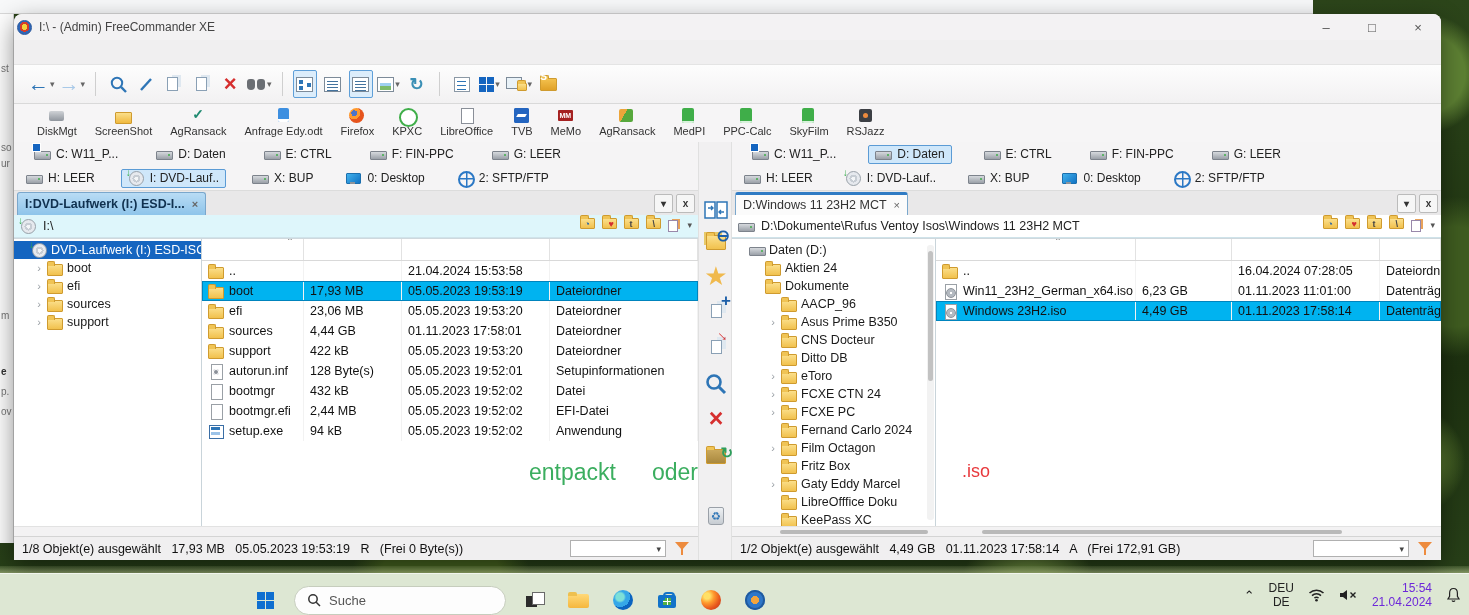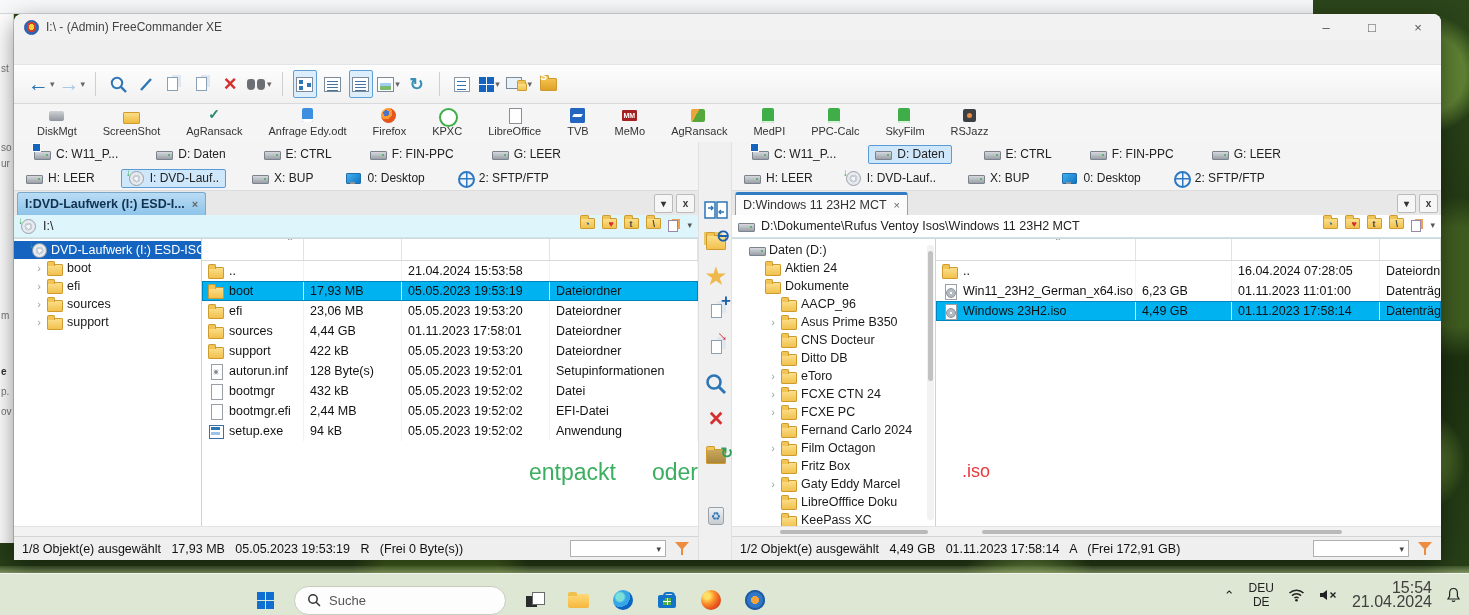--- a/index.html
+++ b/index.html
@@ -16,21 +16,21 @@
       radial-gradient(circle at 70% 97%, #63823a 0 30px, transparent 70px),
       linear-gradient(180deg,#2c451a,#1d3110 60%,#2a431a)}
   .grassband{position:absolute;left:0;right:0;top:566px;height:7px;background:linear-gradient(180deg,rgba(190,210,150,.15),rgba(205,220,160,.55))}
   .bg-browser{position:absolute;left:0;top:0;width:1313px;height:14px;background:#f7f8f9;border-bottom:1px solid #d8d8d8;overflow:hidden}
   .bg-links{position:absolute;left:352px;top:1px;display:flex;gap:38px;color:#3c6ea5;font-size:13px;white-space:nowrap}
   .bg-sliver{position:absolute;left:0;top:14px;width:14px;height:529px;background:#fdfdfd;border-right:1px solid #cfcfcf;overflow:hidden}
   .frag{position:absolute;left:1px;font-size:10px;color:#777}
 
   
   .fc-window{position:absolute;left:14px;top:14px;width:1427px;height:546px;background:#f0eff0;border-radius:8px 8px 0 0;box-shadow:0 8px 24px rgba(0,0,0,.45);overflow:hidden}
-  .titlebar{height:26px;background:#f3f2f3;display:flex;align-items:center;padding-left:10px;position:relative}
+  .titlebar{height:26px;background:#f3f2f3;display:flex;align-items:center;padding-left:3px;position:relative}
   .fc-logo{width:15px;height:15px;border-radius:50%;background:radial-gradient(circle at 50% 45%,#f2d23c 0 3px,#d43d2a 3px 5px,#2e66b8 5px 8px);border:1px solid #27569b;margin-right:7px}
   .title-text{font-size:12px;color:#444}
   .win-controls{position:absolute;right:0;top:0;height:26px;display:flex}
   .wc{width:46px;height:26px;display:flex;align-items:center;justify-content:center;font-size:13px;color:#555}
   .menubar{height:24px;display:flex;align-items:center;padding-left:10px;background:#f0eff0}
   .menubar .mitem{font-size:13px;color:#222;padding:2px 10px}
 
   
   .toolbar{height:40px;background:linear-gradient(#fdfdfd,#f2f1f2);border-top:1px solid #e4e4e4;border-bottom:1px solid #d9d9d9;display:flex;align-items:center;padding-left:14px;gap:4px}
   .tbtn2{height:28px;min-width:24px;display:flex;align-items:center;justify-content:center;position:relative}
@@ -137,21 +137,21 @@
   .hthumb{position:absolute;top:3px;height:4px;background:#b9b9b9;border-radius:2px}
 
   .statusbar{position:absolute;left:0;right:0;bottom:0;height:24px;background:#f0eff0;border-top:1px solid #d4d4d4;display:flex;align-items:center;font-size:12.5px;color:#111}
   .stext{padding-left:8px;white-space:pre;overflow:hidden}
   .combo{position:absolute;right:32px;top:3px;width:96px;height:17px;background:#fff;border:1px solid #b0b0b0;display:flex;align-items:center;justify-content:flex-end;padding-right:4px;font-size:9px;color:#444}
   .funnel{position:absolute;right:9px;top:5px;width:14px;height:13px}
   .funnel:before{content:"";position:absolute;left:0;top:0;border-left:7px solid transparent;border-right:7px solid transparent;border-top:8px solid #ed8b3e}
   .funnel:after{content:"";position:absolute;left:6px;top:6px;width:2px;height:7px;background:#ed8b3e}
 
   
-  .shortcutbar{height:39px;background:#f6f5f6;border-bottom:1px solid #ddd;display:flex;align-items:flex-start;padding:3px 0 0 14px;gap:8px}
+  .shortcutbar{height:39px;background:#f6f5f6;border-bottom:1px solid #ddd;display:flex;align-items:flex-start;padding:3px 0 0 14px;gap:0}
   .sc{display:flex;flex-direction:column;align-items:center;padding:0 9px;gap:1px}
   .sc .lbl{font-size:11px;color:#333;white-space:nowrap}
   .scic{width:18px;height:16px;position:relative;margin-top:1px}
   .sc-disk:before{content:"";position:absolute;left:1px;top:3px;width:15px;height:10px;background:linear-gradient(#cfd2d6,#8f959d);border-radius:2px}
   .sc-folder:before{content:"";position:absolute;left:1px;top:4px;width:15px;height:10px;background:linear-gradient(#fbdf8b,#f0b93f);border:1px solid #cf9b2f;border-radius:1px}
   .sc-check:before{content:"✓";position:absolute;left:3px;top:-2px;color:#1f8a70;font-weight:bold;font-size:14px}
   .sc-docblue:before{content:"";position:absolute;left:3px;top:0;width:11px;height:14px;background:#3d8fe0;border-radius:2px;box-shadow:inset 0 -8px 0 -5px #fff}
   .sc-firefox:before{content:"";position:absolute;left:1px;top:0;width:15px;height:15px;border-radius:50%;background:radial-gradient(circle at 35% 35%,#4d74c9 0 3px,#ff9a2e 3px 6px,#e6541d 6px 9px)}
   .sc-kpxc:before{content:"";position:absolute;left:1px;top:0;width:15px;height:15px;border-radius:50%;border:2px solid #3fae49;background:#fff}
   .sc-docwhite:before{content:"";position:absolute;left:3px;top:0;width:11px;height:14px;background:#fff;border:1px solid #8a8f98}
@@ -193,21 +193,21 @@
   .tb-edge{width:20px;height:20px;border-radius:50%;background:radial-gradient(circle at 35% 35%,#7de0d8 0 4px,#35a7e8 6px 10px,#0b64c0 10px)}
   .tb-store{width:18px;height:16px;position:relative}
   .tb-store:before{content:"";position:absolute;left:0;top:3px;width:18px;height:13px;background:#1273c9;border-radius:2px}
   .tb-store:after{content:"";position:absolute;left:5px;top:0;width:8px;height:6px;border:2px solid #1273c9;border-bottom:none;border-radius:4px 4px 0 0}
   .tb-store .grid{position:absolute;left:5px;top:6px;width:8px;height:7px;background:linear-gradient(#fff,#fff) center/100% 1px no-repeat,linear-gradient(#fff,#fff) center/1px 100% no-repeat,#52b043}
   .tb-ff{width:20px;height:20px;border-radius:50%;background:radial-gradient(circle at 30% 30%,#ffe066 0 3px,#ff9a2e 7px,#e6541d 13px,#b33516)}
   .tb-fc{width:20px;height:20px;border-radius:50%;background:radial-gradient(circle at 50% 50%,#f2a43c 0 4px,#2e77c9 4px);box-shadow:inset 0 0 0 2px #205a9e}
   .rundot{position:absolute;bottom:-5px;left:50%;transform:translateX(-50%);width:7px;height:3px;border-radius:2px;background:#8b968b}
   .tray{position:absolute;right:8px;top:0;height:42px;display:flex;align-items:center;gap:14px}
   .tray .lang{font-size:12px;color:#222;text-align:center;line-height:14px}
-  .tray .clock{font-size:16px;color:#404040;text-align:right;line-height:14px}
+  .tray .clock{font-size:12px;color:#6d28d9;text-align:right;line-height:14px}
   .chevup{font-size:13px;color:#222}
 </style>
 </head>
 <body>
 
 <div class="desktop"></div>
 <div class="grassband"></div>
 
 <div class="bg-browser">
   <div class="bg-links">

